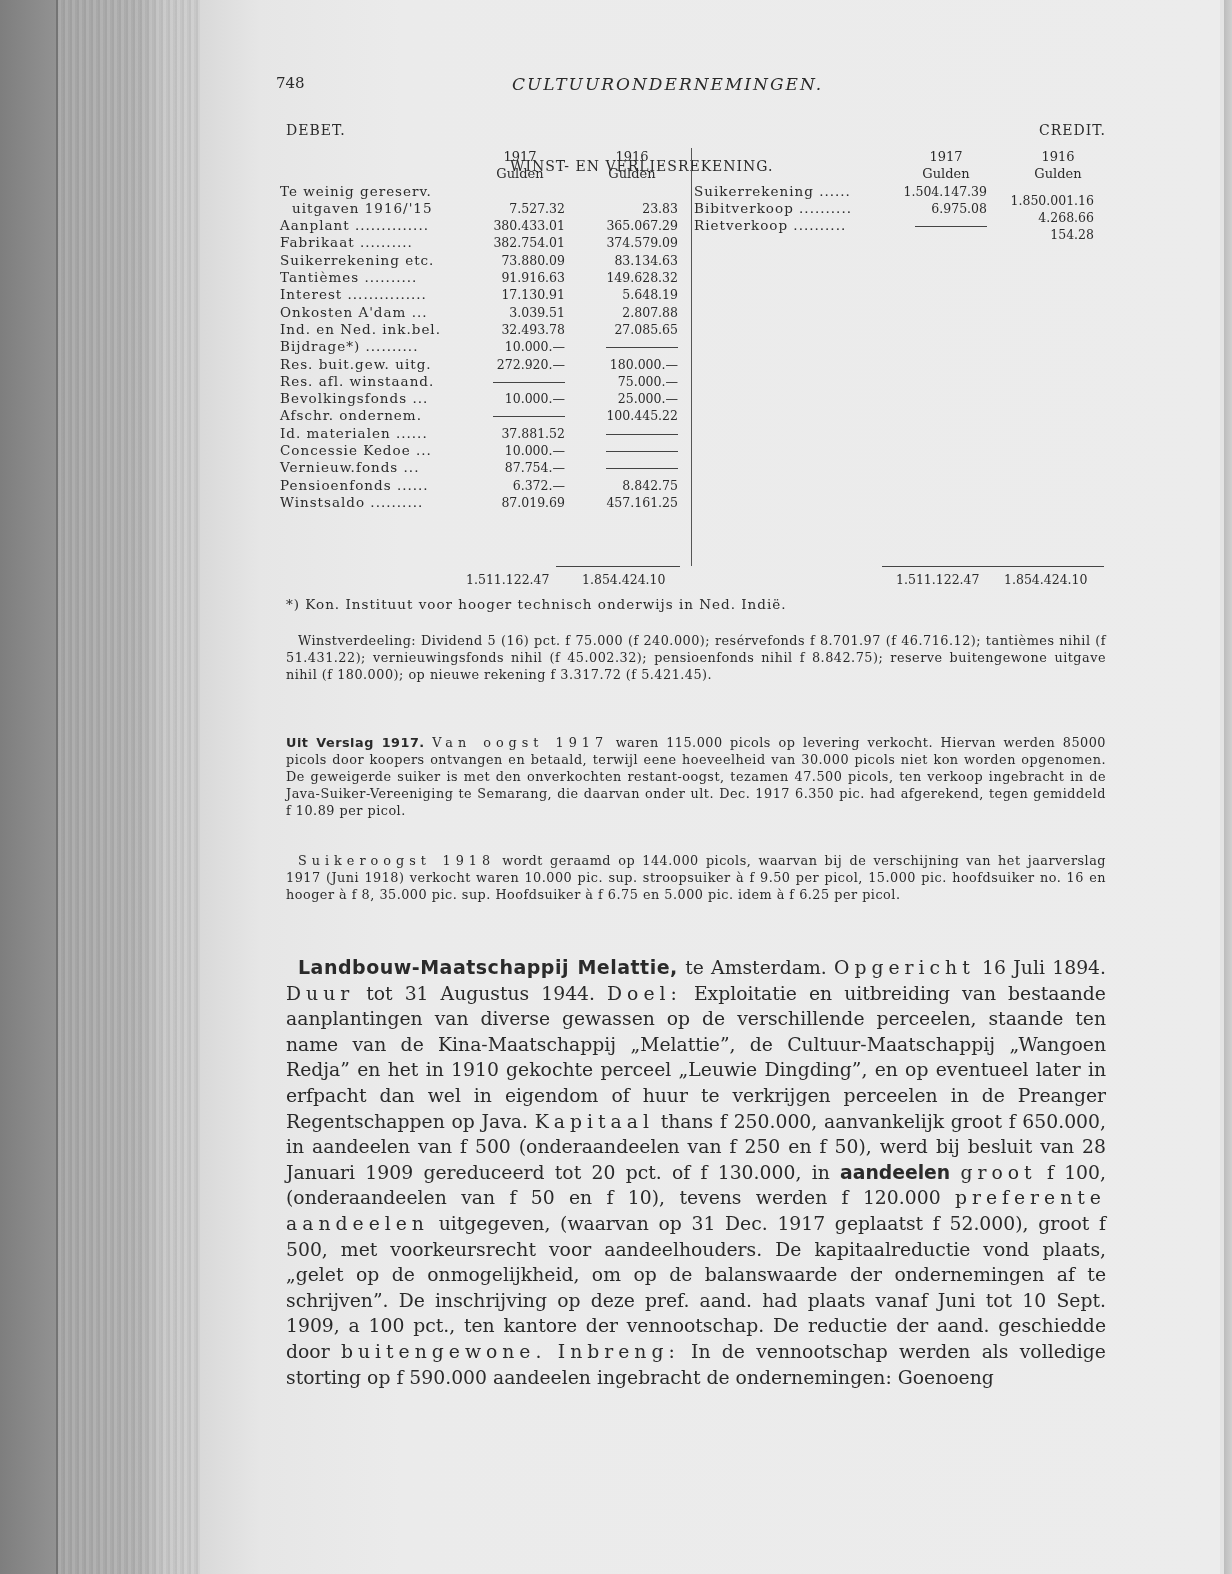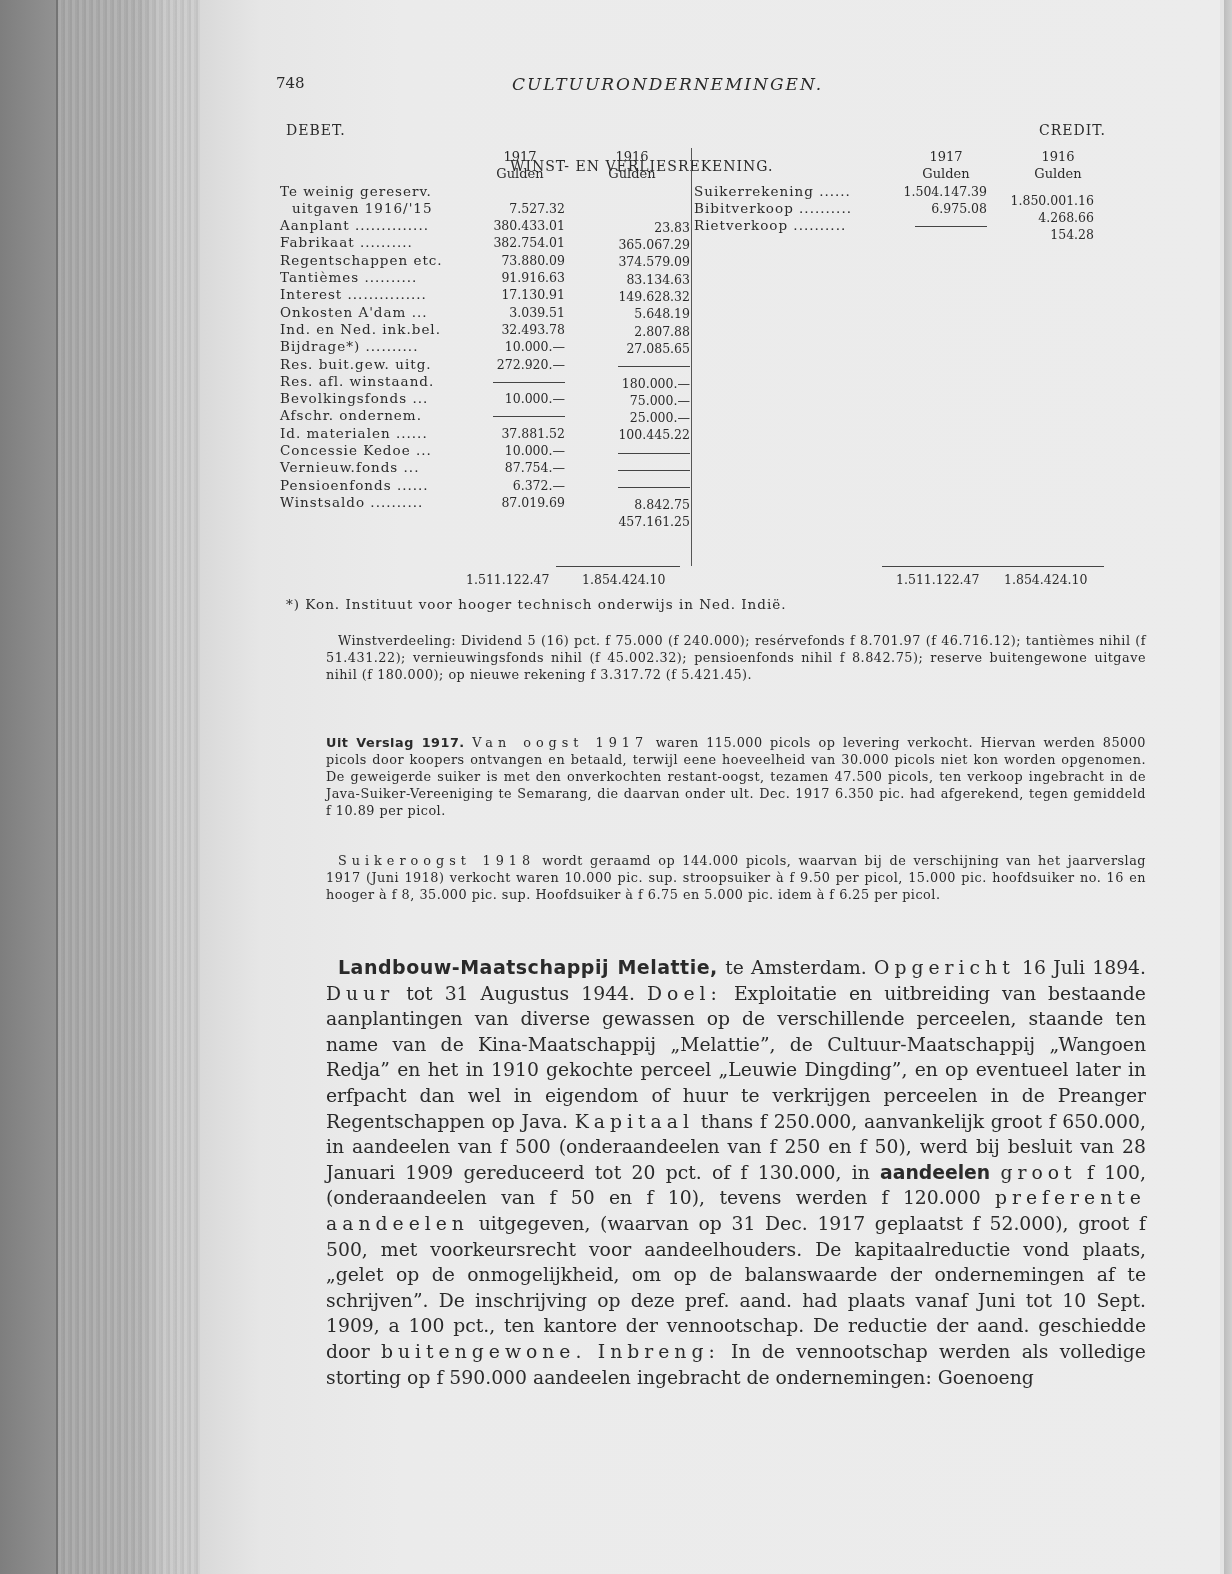--- a/index.html
+++ b/index.html
@@ -46,37 +46,37 @@
     .t-credit{ position: absolute; right: 0; top: 0; }
 
     .debit { position: absolute; left: 280px; top: 148px; width: 410px; font-size: 13.5px; }
     .credit { position: absolute; left: 694px; top: 148px; width: 410px; font-size: 13.5px; }
     .vline { position: absolute; left: 691px; top: 148px; width: 1px; height: 418px; background: #555; }
 
     .row { position: relative; height: 17.3px; line-height: 17.3px; white-space: nowrap; }
     .row .lbl { position: absolute; left: 0; letter-spacing: 1px; }
     .row .indent { left: 12px; }
     .debit .v1 { position: absolute; right: 125px; text-align: center; font-size: 12.5px; }
-    .debit .v2 { position: absolute; right: 0; text-align: right; font-size: 12.5px; margin-top: 19px; }
+    .debit .v2 { position: absolute; right: 12px; text-align: right; font-size: 12.5px; }
     .credit .v1 { position: absolute; right: 117px; font-size: 12.5px; margin-left: 15px; }
     .credit .v2 { position: absolute; right: 10px; text-align: right; font-size: 12.5px; margin-top: 9px; }
     .dash { display: inline-block; width: 72px; height: 1px; background: #444; vertical-align: middle; }
     .yearhead { text-align: center; font-size: 13px; }
     .debit .yh1 { position: absolute; right: 130px; width: 80px; text-align: center; }
     .debit .yh2 { position: absolute; right: 18px; width: 80px; text-align: center; }
     .credit .yh1 { position: absolute; right: 118px; width: 80px; text-align: center; }
     .credit .yh2 { position: absolute; right: 6px; width: 80px; text-align: center; }
 
     .totals-line { position: absolute; top: 566px; height: 1px; background: #444; }
     .totals { position: absolute; top: 572px; font-size: 12.5px; }
 
     .footnote { position: absolute; left: 286px; top: 596px; font-size: 13.5px; letter-spacing: 1px; }
 
     .para {
-      position: absolute; left: 286px; width: 820px; text-align: justify; text-align-last: left; margin-left: 40px;
+      position: absolute; left: 286px; width: 820px; text-align: justify; text-align-last: left;
     }
     .small { font-size: 12.8px; line-height: 17px; letter-spacing: 0.5px; }
     .big { font-size: 18.8px; line-height: 25.6px; }
     .spaced { letter-spacing: 5px; }
     .bold-sans { font-family: "DejaVu Sans", "Liberation Sans", sans-serif; font-weight: bold; }
     .ind { text-indent: 12px; }
   </style>
 </head>
 <body>
 
@@ -122,21 +122,21 @@
         <span class="lbl">Aanplant ..............</span>
         <span class="v1">380.433.01</span>
         <span class="v2">365.067.29</span>
       </div>
       <div class="row">
         <span class="lbl">Fabrikaat ..........</span>
         <span class="v1">382.754.01</span>
         <span class="v2">374.579.09</span>
       </div>
       <div class="row">
-        <span class="lbl">Regentschappen etc.</span>
+        <span class="lbl">Suikerrekening etc.</span>
         <span class="v1">73.880.09</span>
         <span class="v2">83.134.63</span>
       </div>
       <div class="row">
         <span class="lbl">Tantièmes ..........</span>
         <span class="v1">91.916.63</span>
         <span class="v2">149.628.32</span>
       </div>
       <div class="row">
         <span class="lbl">Interest ...............</span>

